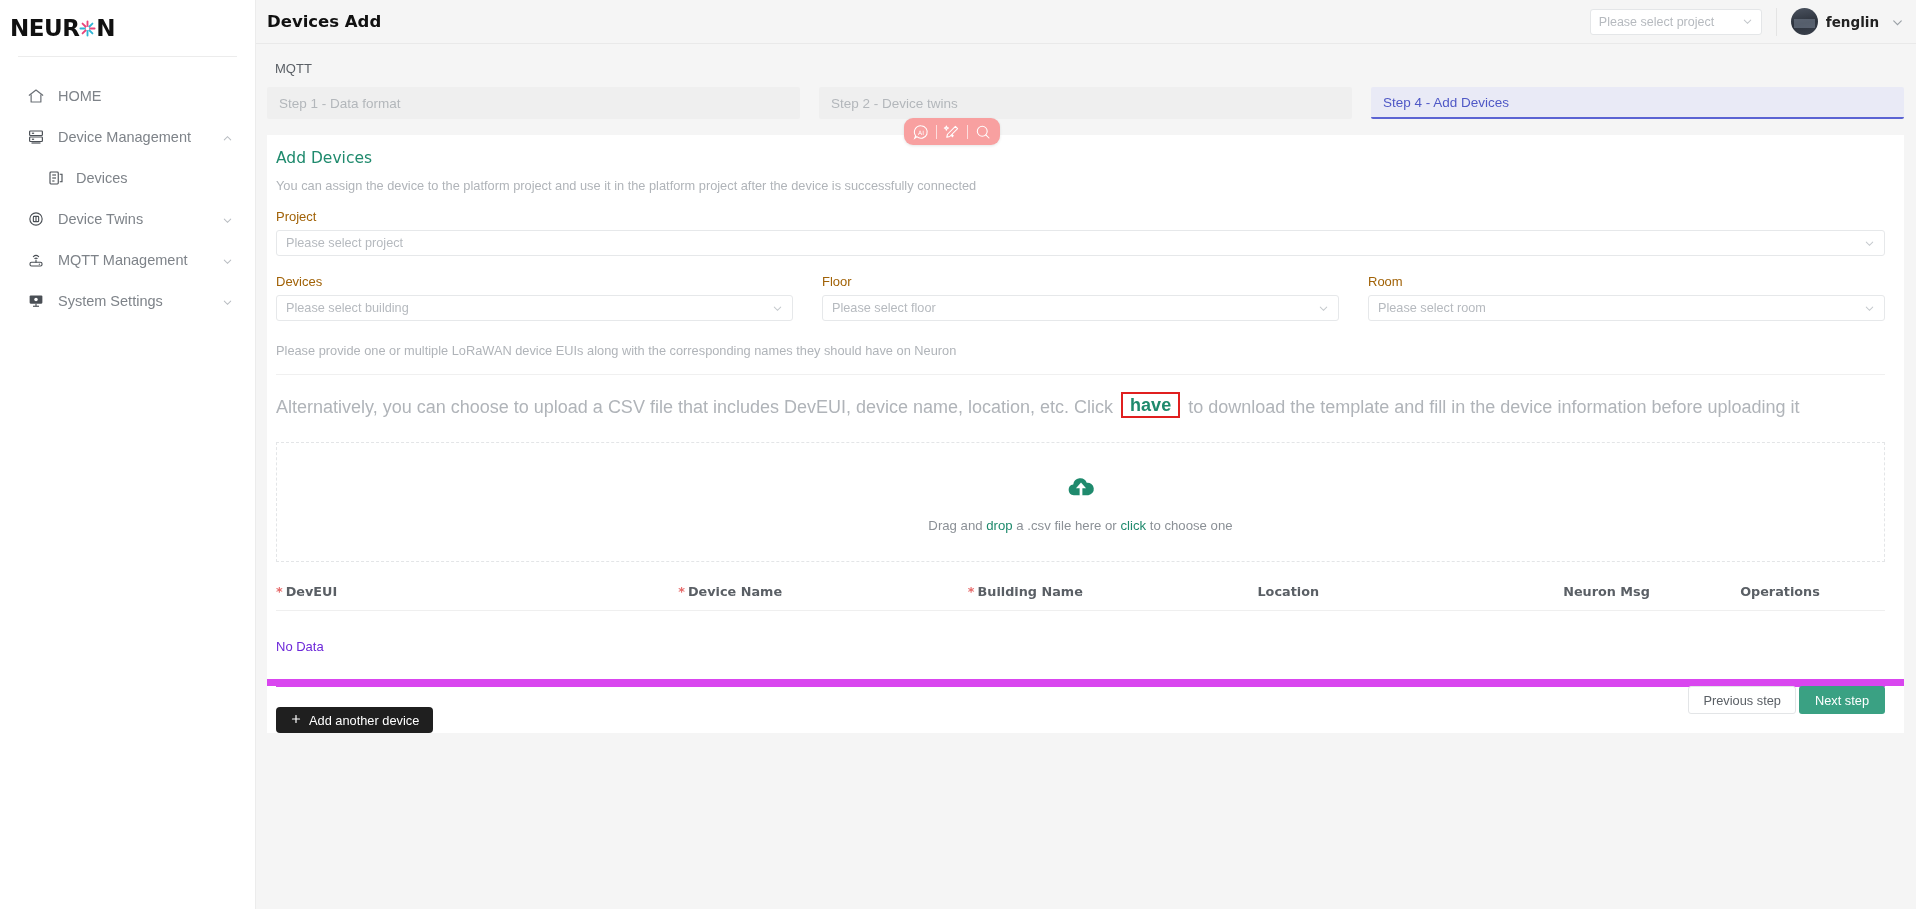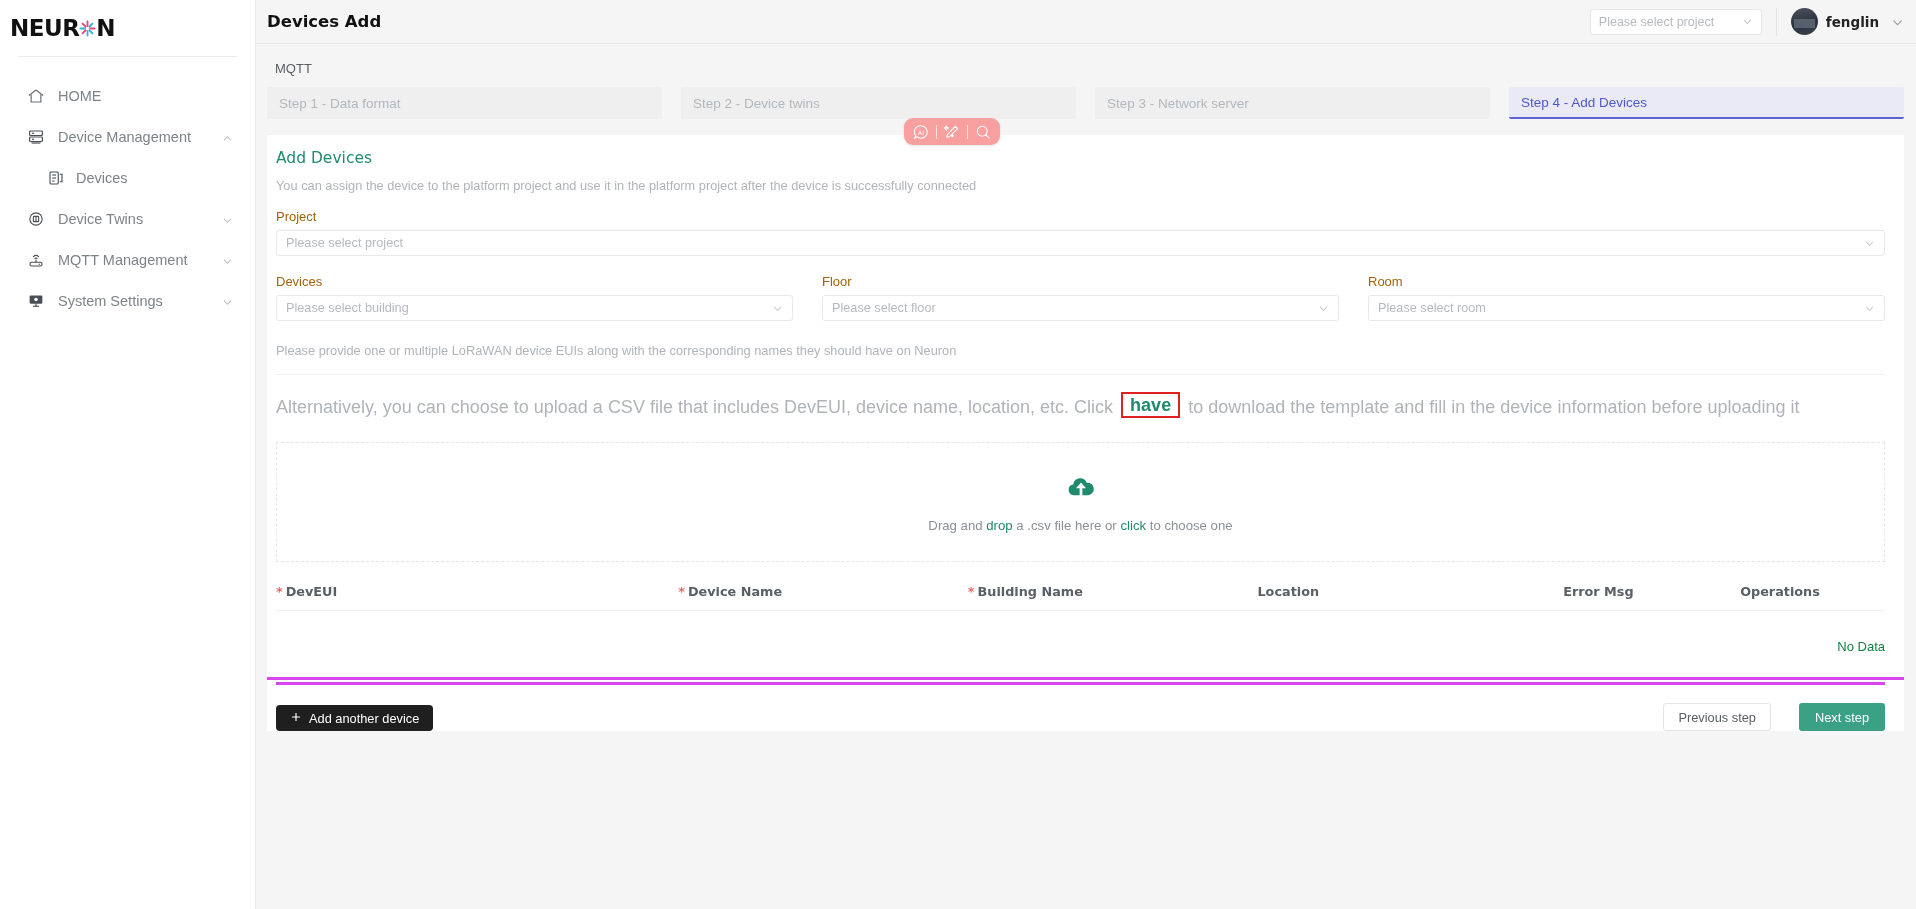--- a/index.html
+++ b/index.html
@@ -294,24 +294,24 @@
   table.dev th {
     text-align: left;
     font-weight: bold;
     color: #5a5f65;
     padding: 0 0 11px 0;
     border-bottom: 1px solid #efefef;
     font-family: "DejaVu Sans", sans-serif;
   }
   table.dev th .req { color: #e66a6a; margin-right: 3px; }
   table.dev td {
-    text-align: right;
-    color: #15803d;
+    text-align: left;
+    color: #6d28d9;
     padding: 28px 0 28px 0;
-    border-bottom: 3px solid #d946ef;
+    border-bottom: 5px solid #d946ef;
     font-size: 13px;
   }
   .btn-add {
     margin: 20px 0 0 9px;
     background: #1f1f1f;
     color: #ffffff;
     border: none;
     border-radius: 4px;
     height: 26px;
     padding: 0 14px;
@@ -319,26 +319,26 @@
     display: inline-flex;
     align-items: center;
     gap: 7px;
     cursor: pointer;
     font-family: "Liberation Sans", sans-serif;
   }
   .footer {
     position: absolute;
     left: 0; right: 0; bottom: 0;
     height: 54px;
-    border-top: 3px solid #d946ef;
-    display: flex;
-    align-items: flex-end;
+    border-top: 7px solid #d946ef;
+    display: flex;
+    align-items: flex-start;
     justify-content: flex-end;
     padding-right: 19px;
-    gap: 28px;
+    gap: 3px;
   }
   .btn-prev {
     background: #ffffff;
     border: 1px solid #e3e5e7;
     border-radius: 3px;
     height: 28px;
     padding: 0 14px;
     font-size: 12.8px;
     color: #5a5f65;
     cursor: pointer;
@@ -561,23 +561,20 @@
       </div>
 
       <div class="crumb">MQTT</div>
 
       <div class="steps">
         <div class="step">
           <span>Step 1 - Data format</span>
         </div>
         <div class="step">
           <span>Step 2 - Device twins</span>
-        </div>
-        <div class="step">
-          <span>Step 3 - Network server</span>
         </div>
         <div class="step active">
           <span>Step 4 - Add Devices</span>
         </div>
       </div>
 
       <div class="card">
 
         <div class="sect-title">Add Devices</div>
         <div class="sect-sub">You can assign the device to the platform project and use it in the platform project after the device is successfully connected</div>
@@ -650,21 +647,21 @@
           <div class="drop-text"><span>Drag and </span><span class="g">drop</span><span> a .csv file here or </span><span class="g">click</span><span> to choose one</span></div>
         </div>
 
         <table class="dev">
           <thead>
             <tr>
               <th style="width:25%"><span class="req">*</span><span>DevEUI</span></th>
               <th style="width:18%"><span class="req">*</span><span>Device Name</span></th>
               <th style="width:18%"><span class="req">*</span><span>Building Name</span></th>
               <th style="width:19%"><span>Location</span></th>
-              <th style="width:11%"><span>Error Msg</span></th>
+              <th style="width:11%"><span>Neuron Msg</span></th>
               <th style="width:9%"><span>Operations</span></th>
             </tr>
           </thead>
           <tbody>
             <tr>
               <td colspan="6">No Data</td>
             </tr>
           </tbody>
         </table>
 

